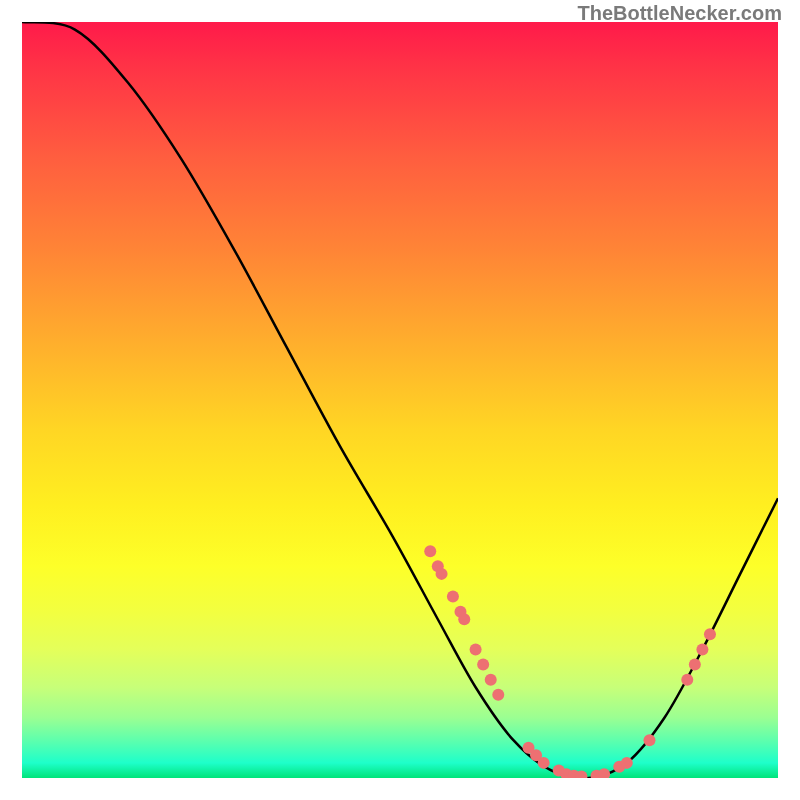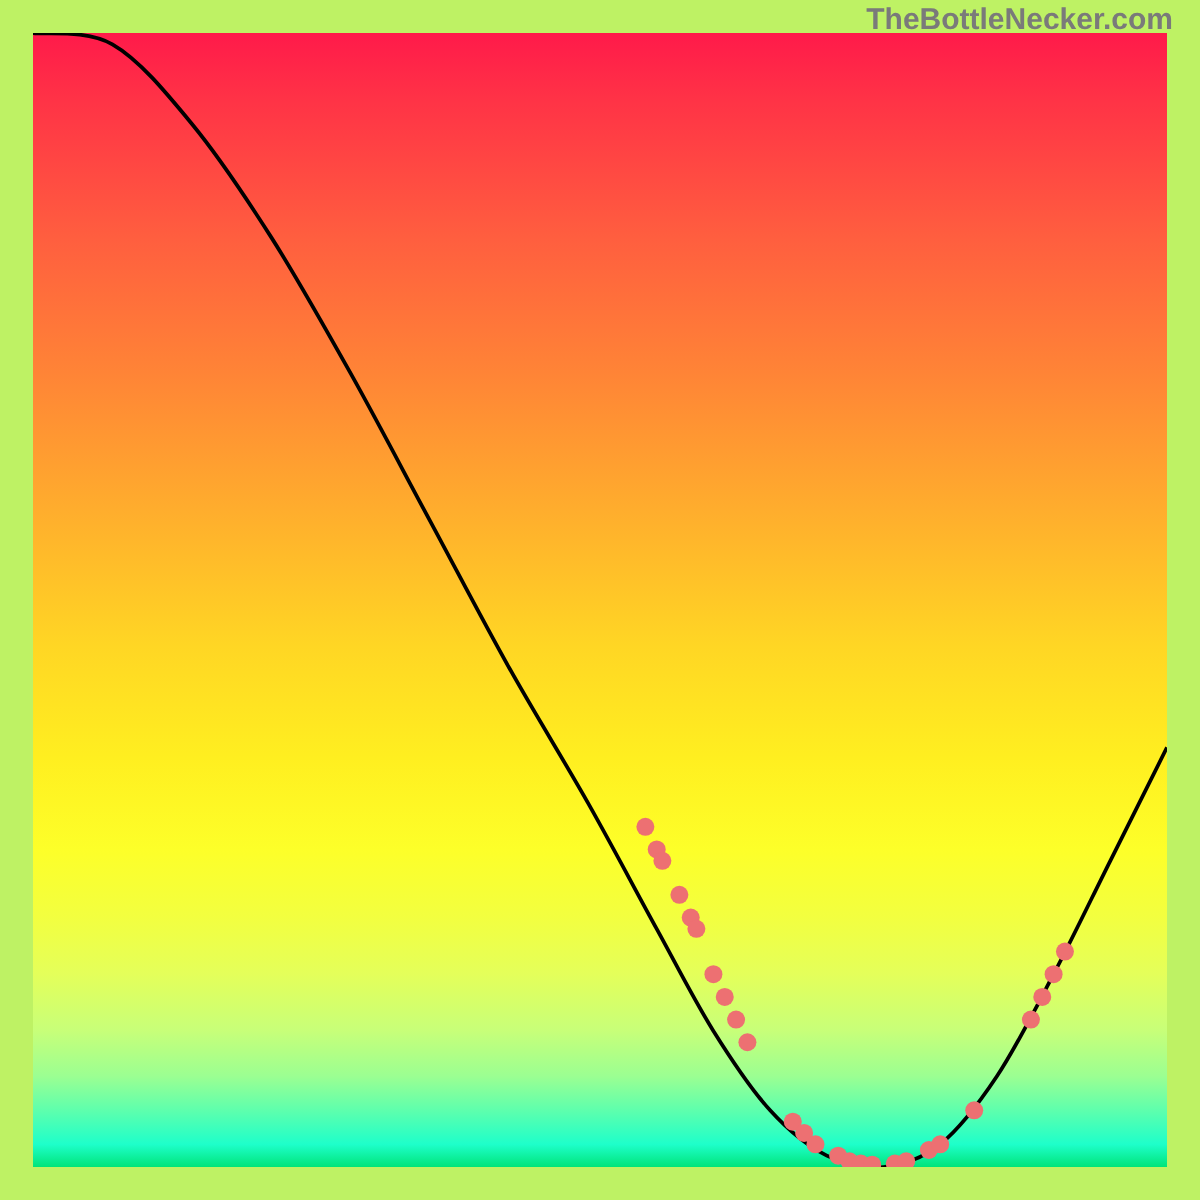--- a/index.html
+++ b/index.html
@@ -8,21 +8,21 @@
     background: #000;
     width: 800px;
     height: 800px;
     overflow: hidden;
     font-family: Arial, sans-serif;
   }
   .container {
     position: relative;
     width: 800px;
     height: 800px;
-    background: #bef264;
+    background: #ffffff;
   }
   .watermark {
     position: absolute;
     top: 2px;
     right: 18px;
     color: #7a7a7a;
     font-size: 20px;
     font-weight: bold;
     z-index: 10;
   }

